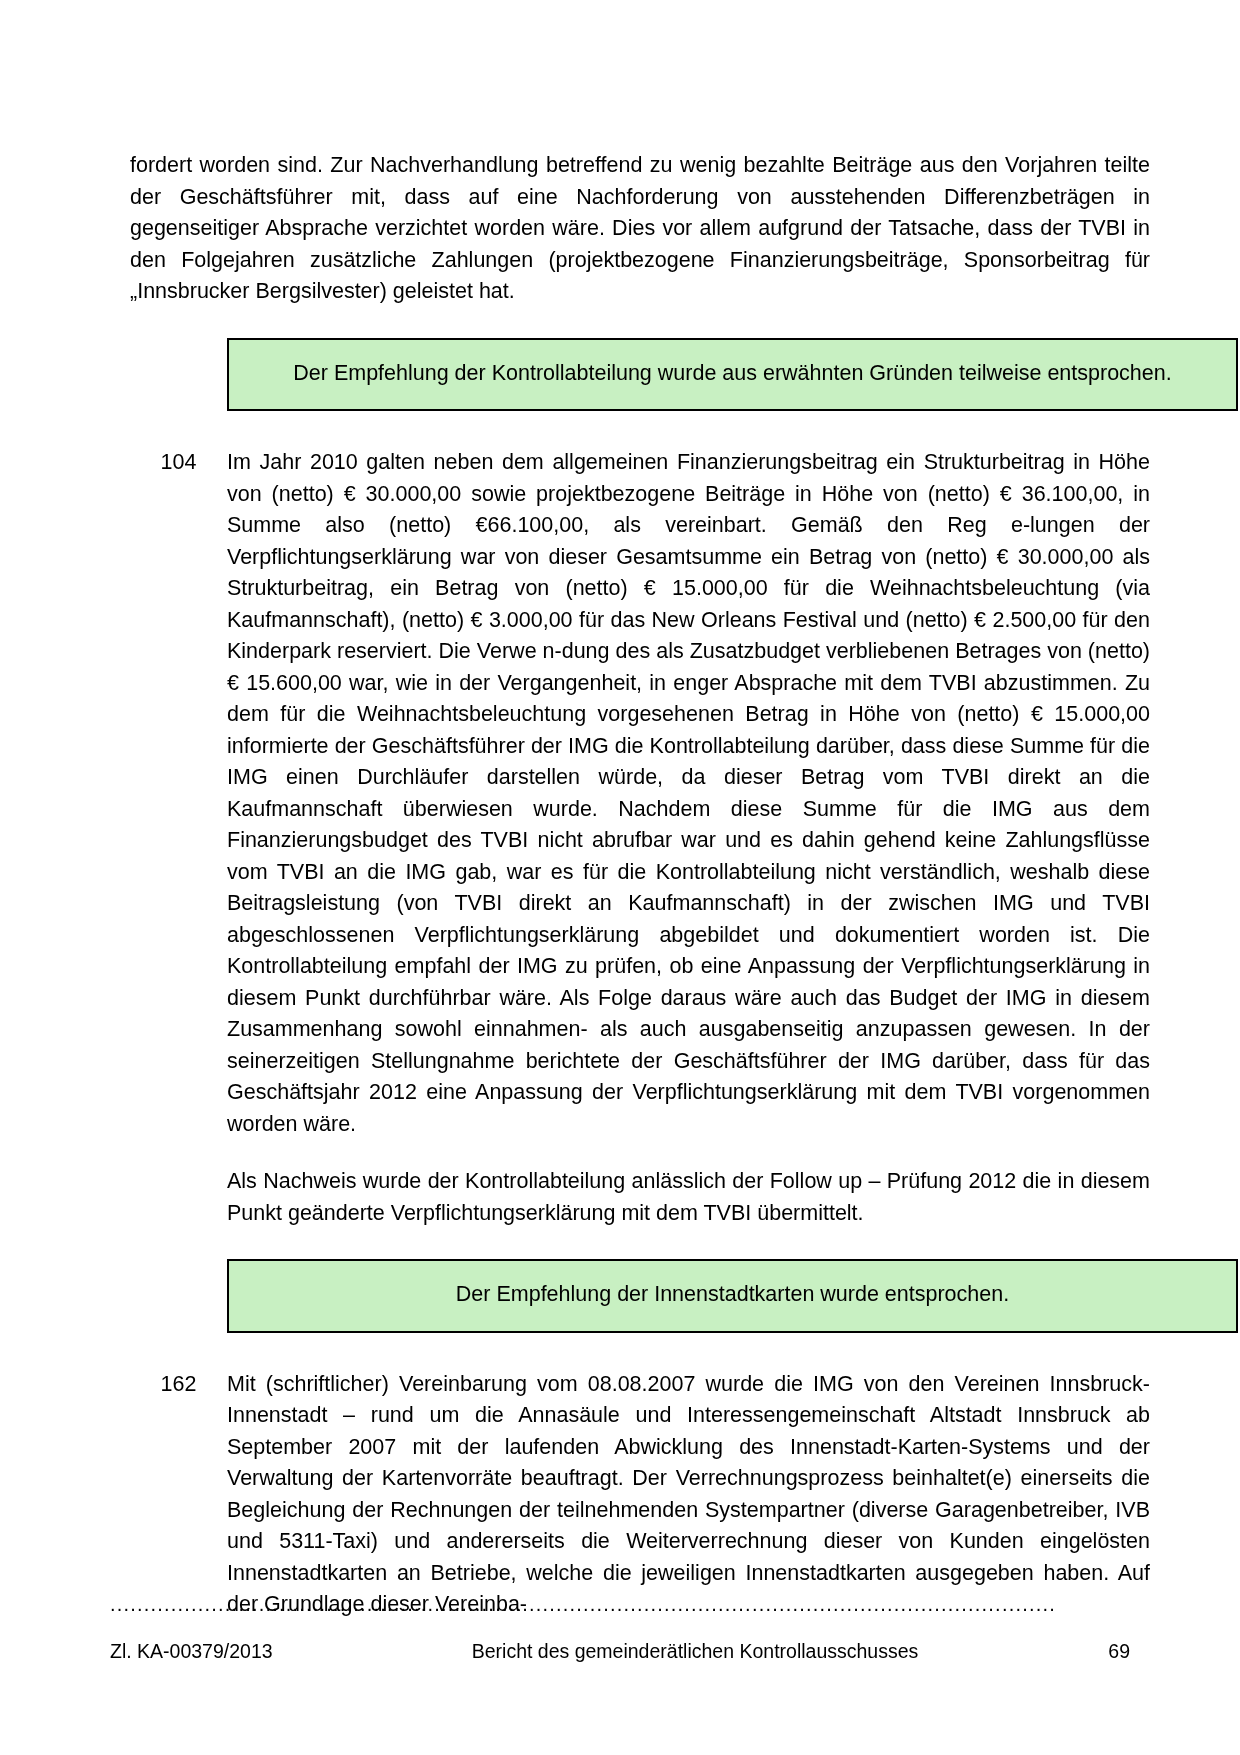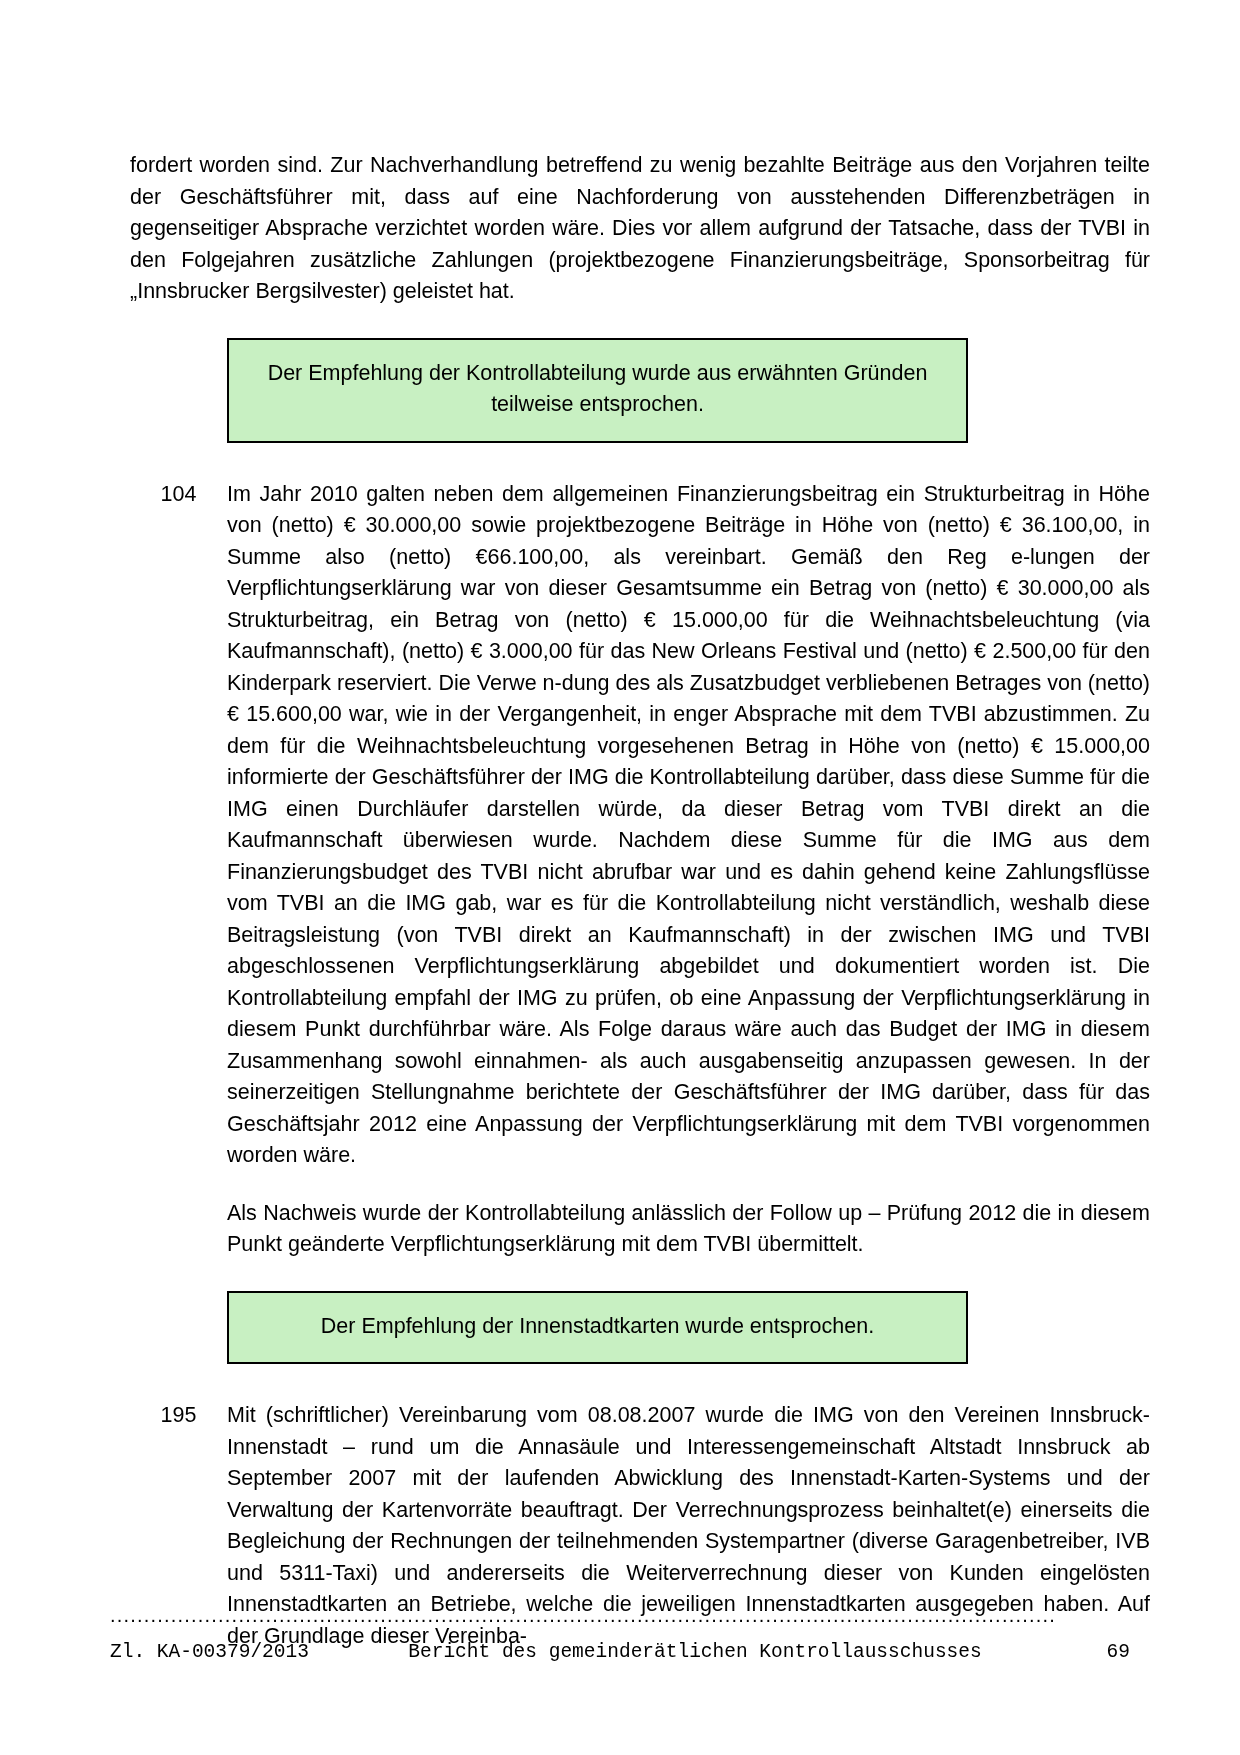--- a/index.html
+++ b/index.html
@@ -51,21 +51,21 @@
     flex: 1 1 auto;
   }
   .para-body p + p {
     margin-top: 26px;
   }
   .callout {
     margin: 30px 0 0 97px;
     border: 2px solid #000000;
     background: #c8f0c2;
     box-sizing: border-box;
-    width: 741px;
+    width: 1011px;
     padding: 18px 20px 20px 20px;
     text-align: center;
   }
   .callout-text {
     font-size: 21.5px;
     line-height: 31.5px;
     margin: 0;
     text-align: center;
   }
   .footer {
@@ -80,23 +80,22 @@
     letter-spacing: 1.2px;
     color: #000;
     line-height: 12px;
     white-space: nowrap;
     overflow: hidden;
     height: 14px;
   }
   .footer-row {
     display: flex;
     align-items: flex-start;
-    margin-top: 18px;
+    margin-top: 28px;
     font-size: 19.5px;
-    font-family: Liberation Mono, monospace;
   }
   .footer-left { width: 270px; flex: 0 0 270px; }
   .footer-center { flex: 1 1 auto; text-align: center; }
   .footer-right { width: 120px; flex: 0 0 120px; text-align: right; }
   .spacer-first { margin-top: 0; }
 </style>
 </head>
 <body>
 
 <div class="page">
@@ -114,21 +113,21 @@
         <p class="body-text">Im Jahr 2010 galten neben dem allgemeinen Finanzierungsbeitrag ein Strukturbeitrag in Höhe von (netto) € 30.000,00 sowie projektbezogene Beiträge in Höhe von (netto) € 36.100,00, in Summe also (netto)  €66.100,00, als vereinbart. Gemäß den Reg e-lungen der Verpflichtungserklärung war von dieser Gesamtsumme ein Betrag von (netto) € 30.000,00 als Strukturbeitrag, ein Betrag von  (netto) € 15.000,00 für die Weihnachtsbeleuchtung (via Kaufmannschaft), (netto) € 3.000,00 für das New Orleans Festival und (netto) € 2.500,00 für den Kinderpark reserviert. Die Verwe n-dung des als Zusatzbudget verbliebenen Betrages von (netto) € 15.600,00 war, wie in der Vergangenheit, in enger Absprache mit dem TVBI abzustimmen. Zu dem für die Weihnachtsbeleuchtung vorgesehenen Betrag in Höhe von (netto) € 15.000,00 informierte der Geschäftsführer der IMG die Kontrollabteilung darüber, dass diese Summe für die IMG einen Durchläufer darstellen würde, da dieser Betrag vom TVBI direkt an die Kaufmannschaft überwiesen wurde. Nachdem diese Summe für die IMG aus dem Finanzierungsbudget des TVBI nicht abrufbar war und es dahin gehend keine Zahlungsflüsse vom TVBI an die IMG gab, war es für die Kontrollabteilung nicht verständlich, weshalb diese Beitragsleistung (von TVBI direkt an Kaufmannschaft) in der zwischen IMG und TVBI abgeschlossenen Verpflichtungserklärung abgebildet und dokumentiert worden ist. Die Kontrollabteilung empfahl der IMG zu prüfen, ob eine Anpassung der Verpflichtungserklärung in diesem Punkt durchführbar wäre. Als Folge daraus wäre auch das Budget der IMG in diesem Zusammenhang sowohl einnahmen- als auch ausgabenseitig anzupassen gewesen. In der seinerzeitigen Stellungnahme berichtete der Geschäftsführer der IMG darüber, dass für das Geschäftsjahr 2012 eine Anpassung der Verpflichtungserklärung mit dem TVBI vorgenommen worden wäre.</p>
         <p class="body-text">Als Nachweis wurde der Kontrollabteilung anlässlich der Follow up – Prüfung 2012 die in diesem Punkt geänderte Verpflichtungserklärung mit dem TVBI übermittelt.</p>
       </div>
     </div>
 
     <div class="callout">
       <p class="callout-text">Der Empfehlung der Innenstadtkarten wurde entsprochen.</p>
     </div>
 
     <div class="para-block">
-      <div class="para-num">195</div>
+      <div class="para-num">162</div>
       <div class="para-body">
         <p class="body-text">Mit (schriftlicher) Vereinbarung vom 08.08.2007 wurde die IMG von den Vereinen Innsbruck-Innenstadt – rund um die Annasäule und Interessengemeinschaft Altstadt Innsbruck ab September 2007 mit der laufenden Abwicklung des Innenstadt-Karten-Systems und der Verwaltung der Kartenvorräte beauftragt. Der Verrechnungsprozess beinhaltet(e) einerseits die Begleichung der Rechnungen der teilnehmenden Systempartner (diverse Garagenbetreiber, IVB und 5311-Taxi) und andererseits die Weiterverrechnung dieser von Kunden eingelösten Innenstadtkarten an Betriebe, welche die jeweiligen Innenstadtkarten ausgegeben haben. Auf der Grundlage dieser Vereinba-</p>
       </div>
     </div>
 
   </div>
 
   <div class="footer">
     <div class="footer-dots">............................................................................................................................................</div>
     <div class="footer-row">

